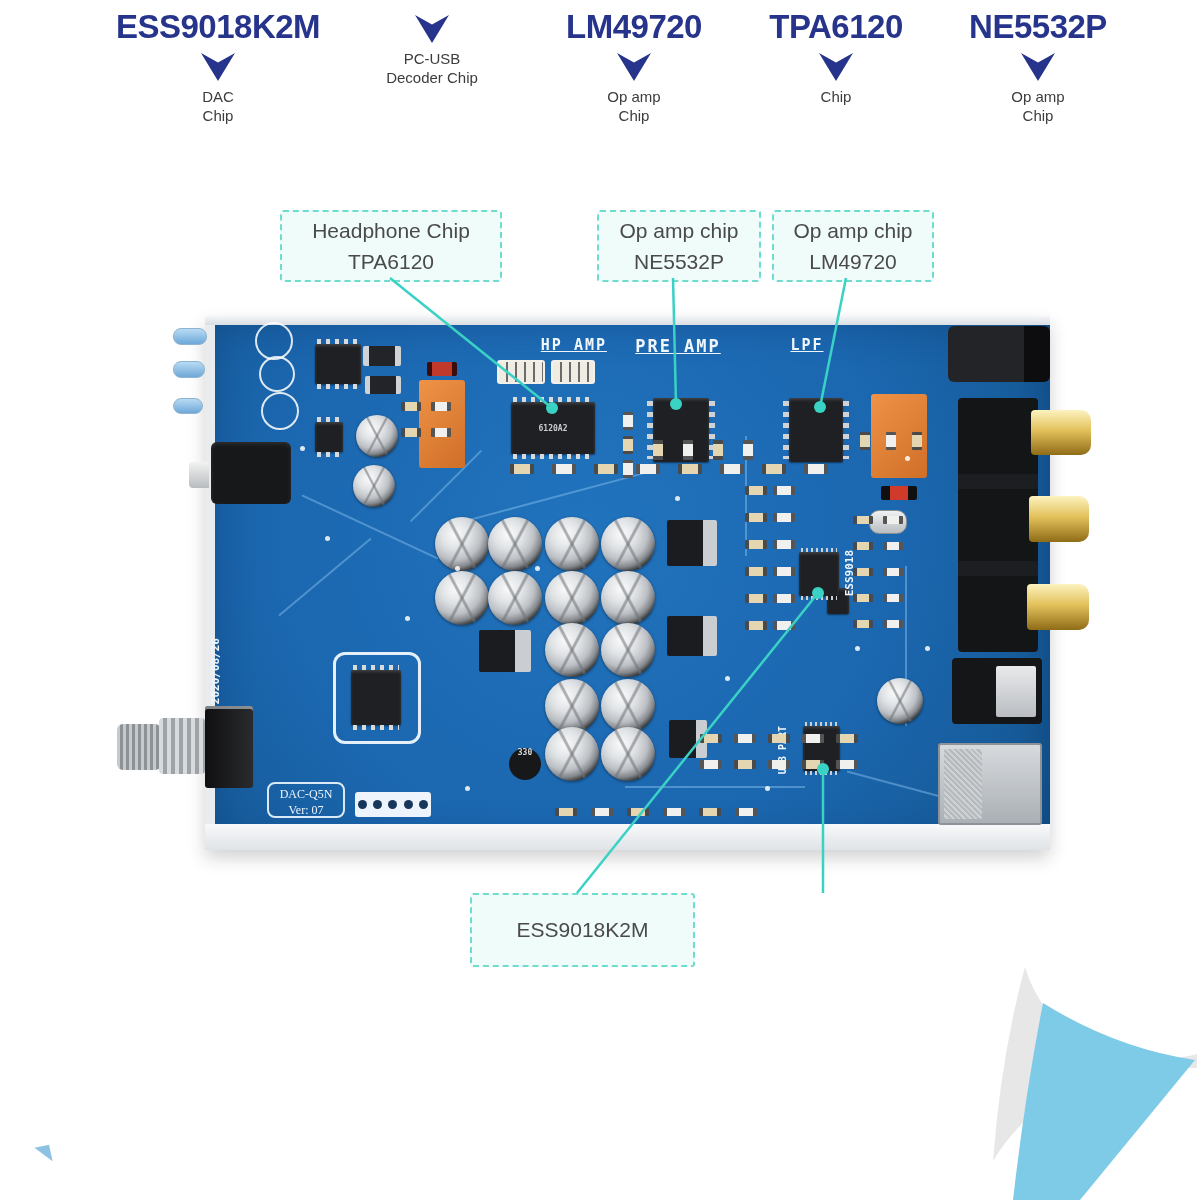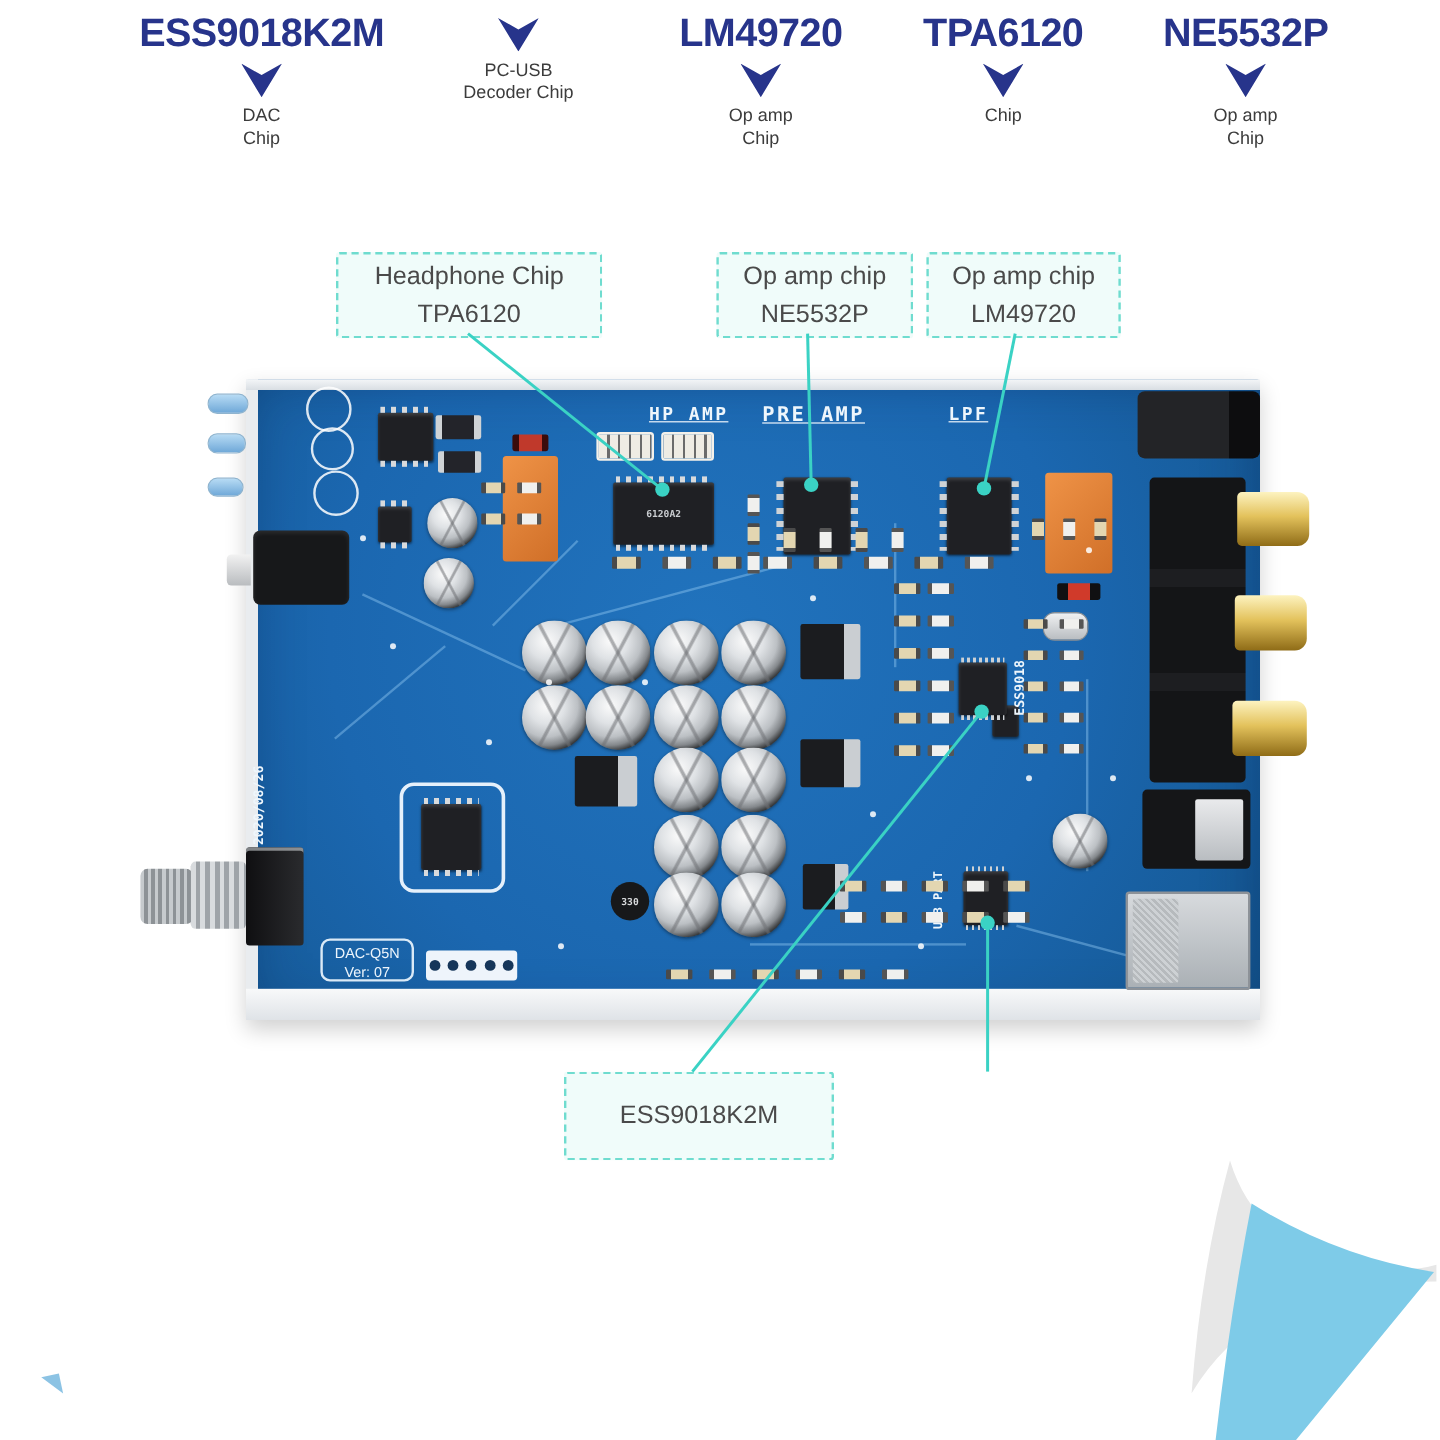--- a/index.html
+++ b/index.html
@@ -176,27 +176,27 @@
     <div class="comp" style="left:664px;top:194px;width:38px;height:24px;border-radius:10px;border:1px solid #8a8f94;background:linear-gradient(180deg,#f0f1f2,#b9bdc1)"></div>
     <div class="comp chip" style="left:622px;top:272px;width:22px;height:26px"></div>
 
     <div class="comp chip pins-qfn" style="left:594px;top:236px;width:40px;height:44px"></div>
     <div class="silk vert" style="left:638px;top:234px;font-size:11px">ESS9018</div>
 
     <div class="comp" style="left:274px;top:314px;width:52px;height:42px;border-radius:2px;background:linear-gradient(90deg,#1b1c1f 0 70%,#caced2 70% 100%)"></div>
     <div class="comp" style="left:462px;top:204px;width:50px;height:46px;border-radius:2px;background:linear-gradient(90deg,#1b1c1f 0 72%,#caced2 72% 100%)"></div>
     <div class="comp" style="left:462px;top:300px;width:50px;height:40px;border-radius:2px;background:linear-gradient(90deg,#1b1c1f 0 72%,#caced2 72% 100%)"></div>
     <div class="comp" style="left:464px;top:404px;width:38px;height:38px;border-radius:2px;background:linear-gradient(90deg,#1b1c1f 0 70%,#caced2 70% 100%)"></div>
-    <div class="comp" style="left:304px;top:419px;width:32px;height:32px;border-radius:50%;background:#17181a;display:flex;align-items:center;justify-content:center">
+    <div class="comp" style="left:304px;top:432px;width:32px;height:32px;border-radius:50%;background:#17181a;display:flex;justify-content:center">
       <span class="silk" style="position:static;font-size:8px;color:#d8dadc">330</span>
     </div>
 
     <div class="comp" style="left:128px;top:336px;width:88px;height:92px;border:3px solid rgba(240,248,255,.95);border-radius:12px"></div>
     <div class="comp chip pins-tb" style="left:146px;top:354px;width:50px;height:55px"></div>
-    <div class="comp" style="left:62px;top:466px;width:78px;height:36px;border:2px solid rgba(240,248,255,.9);border-radius:8px;text-align:center;color:#edf5fc;font-family:Liberation Sans, sans-serif;font-size:12px;line-height:1.35;padding-top:2px">
+    <div class="comp" style="left:62px;top:466px;width:78px;height:36px;border:2px solid rgba(240,248,255,.9);border-radius:8px;text-align:center;color:#edf5fc;font-family:Liberation Serif, serif;font-size:12px;line-height:1.35;padding-top:2px">
       <div>DAC-Q5N</div>
       <div>Ver: 07</div>
     </div>
     <div class="silk vert" style="left:4px;top:322px;font-size:11px">2020/08/26</div>
     <div class="comp pinrow" style="left:150px;top:476px;width:76px;height:25px">
       <i></i>
         <i></i>
         <i></i>
         <i></i>
         <i></i>

